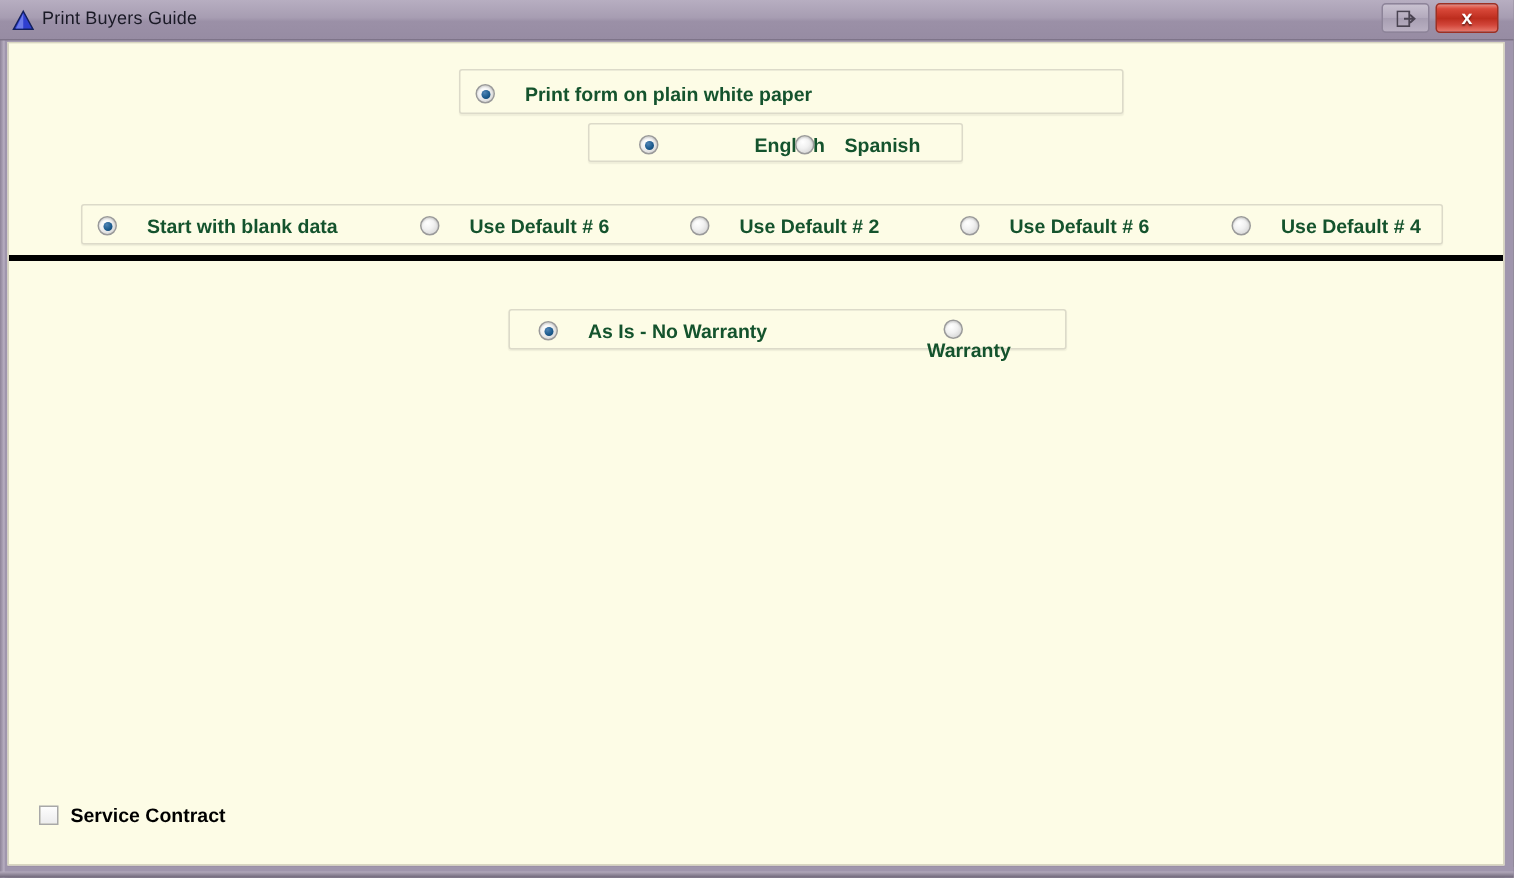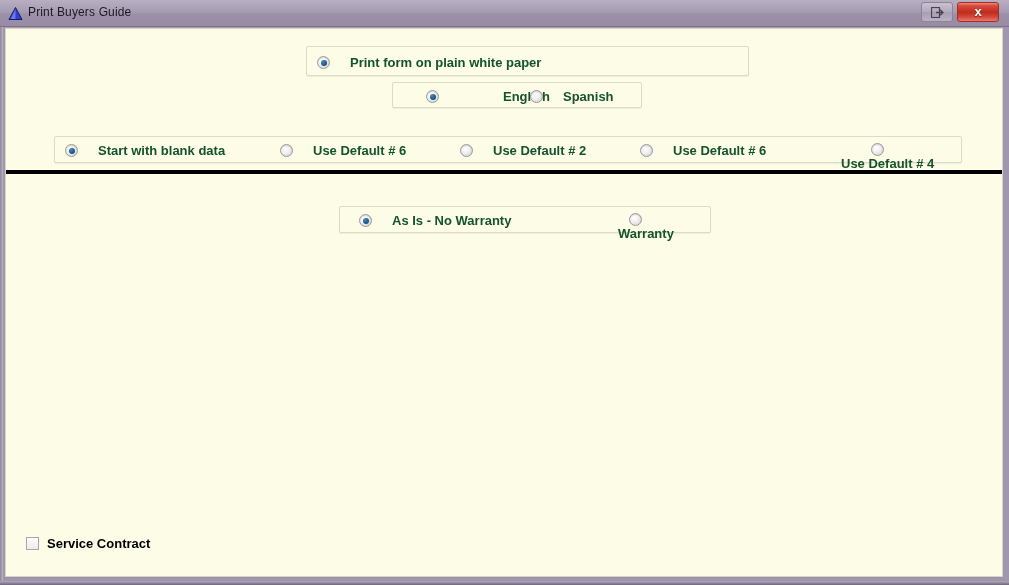--- a/index.html
+++ b/index.html
@@ -275,21 +275,21 @@
           <span class="lbl">Use Default # 6</span>
         </div>
         <div class="opt" style="left:405px; top:6px;">
           <span class="radio"></span>
           <span class="lbl">Use Default # 2</span>
         </div>
         <div class="opt" style="left:585px; top:6px;">
           <span class="radio"></span>
           <span class="lbl">Use Default # 6</span>
         </div>
-        <div class="opt" style="left:766px; top:6px;flex-direction:column;">
+        <div class="opt" style="left:766px; top:6px;">
           <span class="radio"></span>
           <span class="lbl">Use Default # 4</span>
         </div>
       </div>
     </div>
 
     <div class="divider"></div>
 
     <div class="bottom-pane">
 

